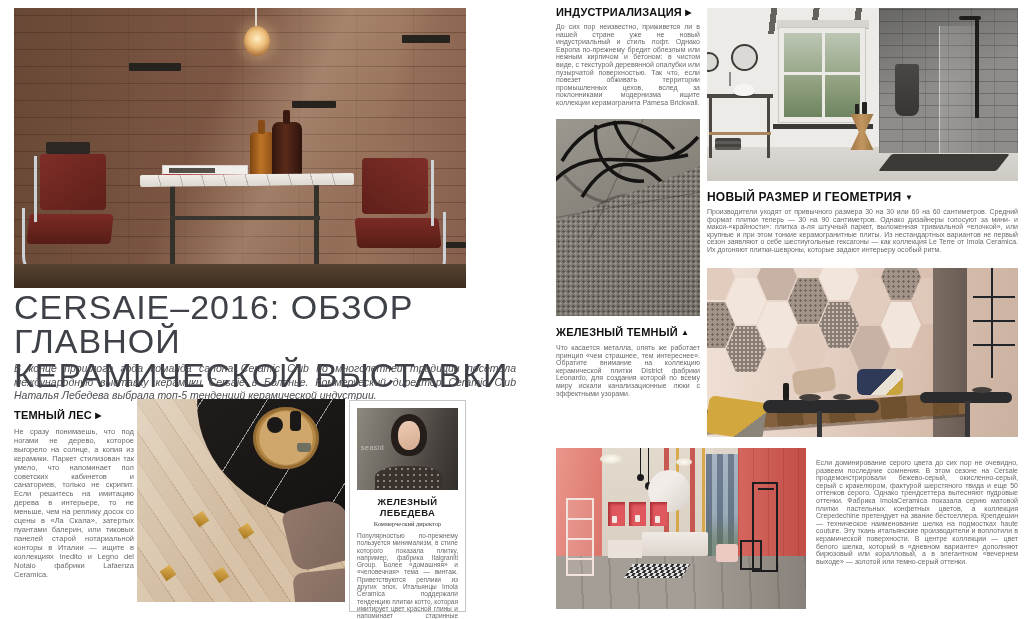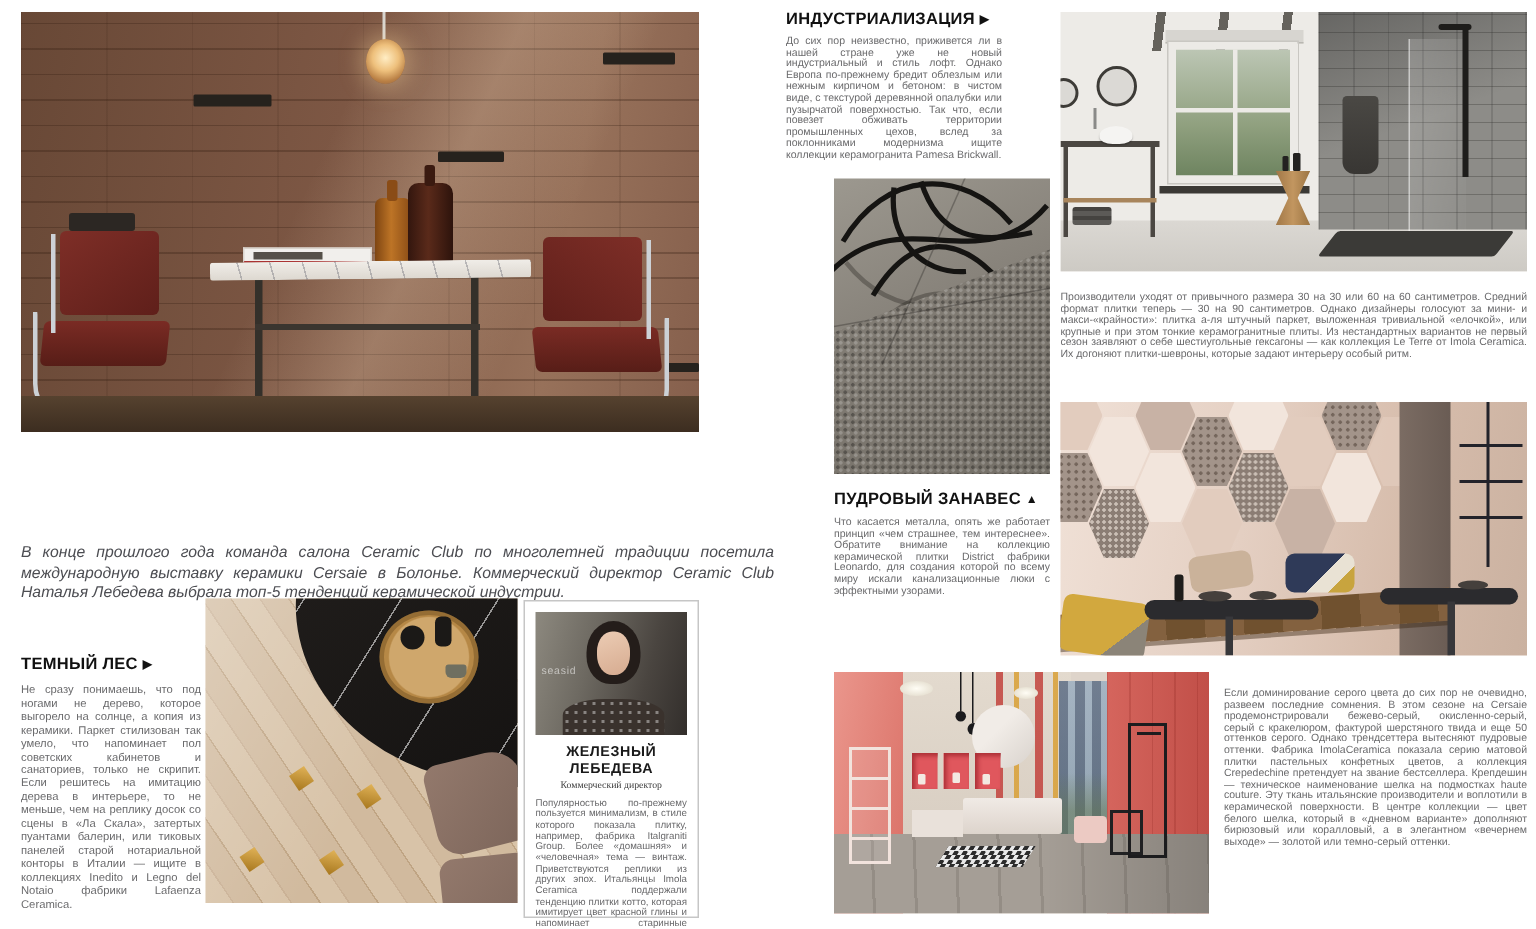--- a/index.html
+++ b/index.html
@@ -224,24 +224,28 @@
     <div class="bottle-b">
         <div class="neck" style="left:11px;top:-12px;background:#3a1a10;"></div>
       </div>
     <div class="book">
         <div class="book-inner"></div>
       </div>
     <div class="tabletop"></div>
     <div class="din-floor"></div>
   </div>
 
+  <h1 class="abs headline" style="margin:0;">
+    <span>CERSAIE–2016: ОБЗОР ГЛАВНОЙ</span><br>
+    <span>КЕРАМИЧЕСКОЙ ВЫСТАВКИ</span>
+  </h1>
 
   <p class="abs intro" style="margin:0;">В конце прошлого года команда салона Ceramic Club по многолетней традиции посетила международную выставку керамики Cersaie в Болонье. Коммерческий директор  Ceramic Club Наталья Лебедева выбрала топ-5 тенденций керамической индустрии.</p>
 
-  <div class="abs" style="left:14px;top:436px;width:120px;">
+  <div class="abs" style="left:14px;top:409px;width:120px;">
     <h3 class="sec"><span>ТЕМНЫЙ ЛЕС</span>
       <span class="arr">▶</span></h3>
     <p class="body-sm" style="margin:6px 0 0;">Не сразу понимаешь, что под ногами не дерево, которое выгорело на солнце, а копия из керамики. Паркет стилизован так умело, что напоминает пол советских кабинетов и санаториев, только не скрипит. Если решитесь на имитацию дерева в интерьере, то не меньше, чем на реплику досок со сцены в «Ла Скала», затертых пуантами балерин, или тиковых панелей старой нотариальной конторы в Италии — ищите в коллекциях Inedito и Legno del Notaio фабрики Lafaenza Ceramica.</p>
   </div>
 
   <div class="photo ph-wood">
     <div class="gold-sq" style="left:25px;top:168px;"></div>
     <div class="gold-sq" style="left:78px;top:170px;"></div>
     <div class="gold-sq" style="left:103px;top:126px;"></div>
     <div class="gold-sq" style="left:58px;top:114px;"></div>
@@ -260,21 +264,21 @@
       <span class="wm">seasid</span>
       <div class="hair"></div>
       <div class="face"></div>
       <div class="shoulders"></div>
     </div>
     <div class="name">ЖЕЛЕЗНЫЙ ЛЕБЕДЕВА</div>
     <div class="role">Коммерческий директор</div>
     <p class="body-card" style="margin:0;">Популярностью по-прежнему пользуется минимализм, в стиле которого показала плитку, например, фабрика Italgraniti Group. Более «домашняя» и «человечная» тема — винтаж. Приветствуются реплики из других эпох. Итальянцы Imola Ceramica поддержали тенденцию плитки котто, которая имитирует цвет красной глины и напоминает старинные напольные покрытия во дворцах и храмах.</p>
   </div>
 
-  <div class="abs" style="left:524px;top:6px;width:144px;">
+  <div class="abs" style="left:556px;top:6px;width:144px;">
     <h3 class="sec"><span>ИНДУСТРИАЛИЗАЦИЯ</span>
       <span class="arr">▶</span></h3>
     <p class="body-xs" style="margin:4px 0 0;">До сих пор неизвестно, приживется ли в нашей стране уже не новый индустриальный и стиль лофт. Однако Европа по-прежнему бредит облезлым или нежным кирпичом и бетоном: в чистом виде, с текстурой деревянной опалубки или пузырчатой поверхностью. Так что, если повезет обживать территории промышленных цехов, вслед за поклонниками модернизма ищите коллекции керамогранита Pamesa Brickwall.</p>
   </div>
 
   <div class="photo ph-wire">
     <div class="wire-tex"></div>
     <div class="seam" style="left:-10px;top:84px;width:180px;height:1px;transform:rotate(-10deg);"></div>
     <div class="seam" style="left:60px;top:-10px;width:1px;height:140px;transform:rotate(24deg);"></div>
     <svg width="144" height="197" viewBox="0 0 144 197">
@@ -286,21 +290,21 @@
         <path d="M6,42 C34,-6 86,-8 118,30"></path>
         <path d="M-4,64 C44,12 98,70 142,18"></path>
         <path d="M26,78 C56,28 94,40 122,84"></path>
         <path d="M58,2 C70,40 96,44 132,36"></path>
         <path d="M40,6 C36,40 58,64 88,62"></path>
       </g>
     </svg>
   </div>
 
   <div class="abs" style="left:556px;top:326px;width:144px;">
-    <h3 class="sec"><span>ПУДРОВЫЙ ЗАНАВЕС</span>
+    <h3 class="sec"><span>ЖЕЛЕЗНЫЙ ТЕМНЫЙ</span>
       <span class="arr">▲</span></h3>
     <p class="body-xs" style="margin:5px 0 0;">Что касается металла, опять же работает принцип «чем страшнее, тем интереснее». Обратите внимание на коллекцию керамической плитки District фабрики Leonardo, для создания которой по всему миру искали канализационные люки с эффектными узорами.</p>
   </div>
 
   <div class="photo ph-bath">
     <div class="beams"></div>
     <div class="bth-floor"></div>
     <div class="brickwall"></div>
     <div class="glass"></div>
     <div class="shower-bar"></div>
@@ -323,20 +327,22 @@
         <div class="basin"></div>
         <div class="faucet"></div>
         <div class="towelstack"></div>
     </div>
     <div class="stool"></div>
     <div class="stool-btl" style="left:148px;top:96px;width:4px;height:10px;"></div>
     <div class="stool-btl" style="left:155px;top:94px;width:5px;height:12px;"></div>
   </div>
 
   <div class="abs" style="left:707px;top:191px;width:311px;">
+    <h3 class="sec" style="font-size:12px;"><span>НОВЫЙ РАЗМЕР И ГЕОМЕТРИЯ</span>
+      <span class="arr">▼</span></h3>
     <p class="body-xs" style="margin:4px 0 0;">Производители уходят от привычного размера 30 на 30 или 60 на 60 сантиметров. Средний формат плитки теперь — 30 на 90 сантиметров. Однако дизайнеры голосуют за мини- и макси-«крайности»: плитка а-ля штучный паркет, выложенная тривиальной «елочкой», или крупные и при этом тонкие керамогранитные плиты. Из нестандартных вариантов не первый сезон заявляют о себе шестиугольные гексагоны — как коллекция Le Terre от Imola Ceramica. Их догоняют плитки-шевроны, которые задают интерьеру особый ритм.</p>
   </div>
 
   <div class="photo ph-hex">
     <div class="hex c2" style="left:-12px;top:-14px;"></div>
     <div class="hex p1" style="left:-12px;top:34px;"></div>
     <div class="hex c1" style="left:19px;top:10px;"></div>
     <div class="hex p2" style="left:19px;top:58px;"></div>
     <div class="hex c3" style="left:50px;top:-14px;"></div>
     <div class="hex c1" style="left:50px;top:34px;"></div>

